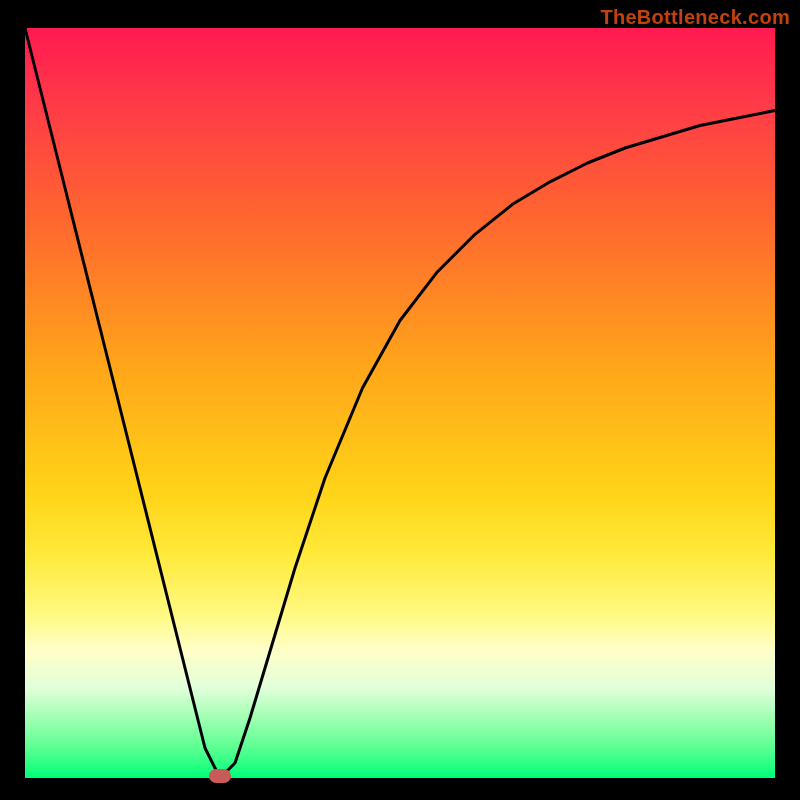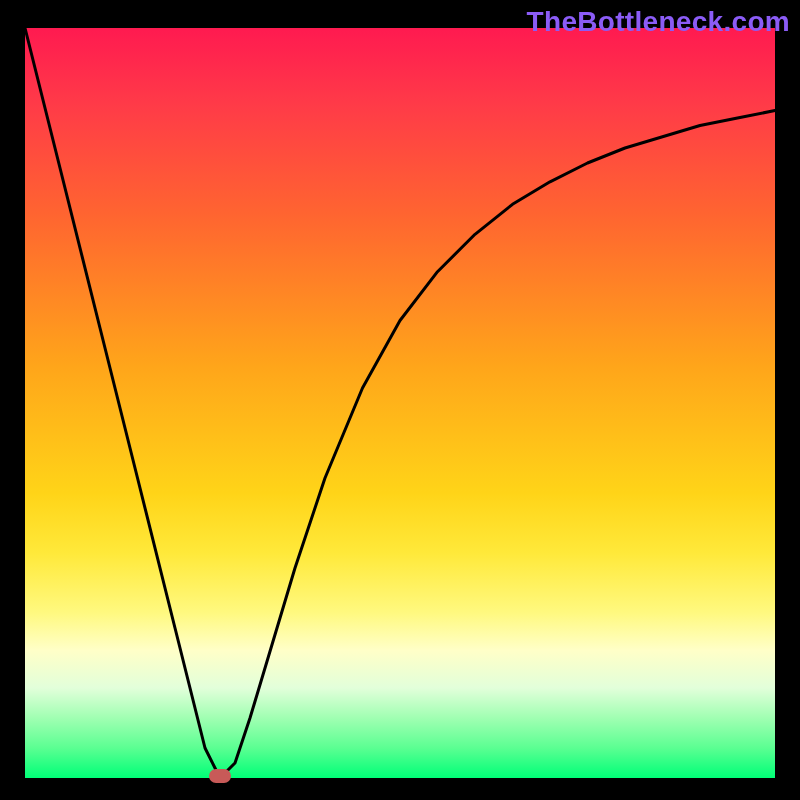--- a/index.html
+++ b/index.html
@@ -29,22 +29,22 @@
       #e2ffda 88%,
       #a0ffb2 92%,
       #5bff92 96%,
       #00ff77 100%
     );
   }
   .watermark {
     position: absolute;
     top: 6px;
     right: 10px;
-    color: #8b5cf6;
-    font-size: 28px;
+    color: #c2410c;
+    font-size: 20px;
     font-weight: bold;
     letter-spacing: 0.3px;
   }
   svg.curve {
     position: absolute;
     left: 0;
     top: 0;
     width: 750px;
     height: 750px;
     overflow: visible;

